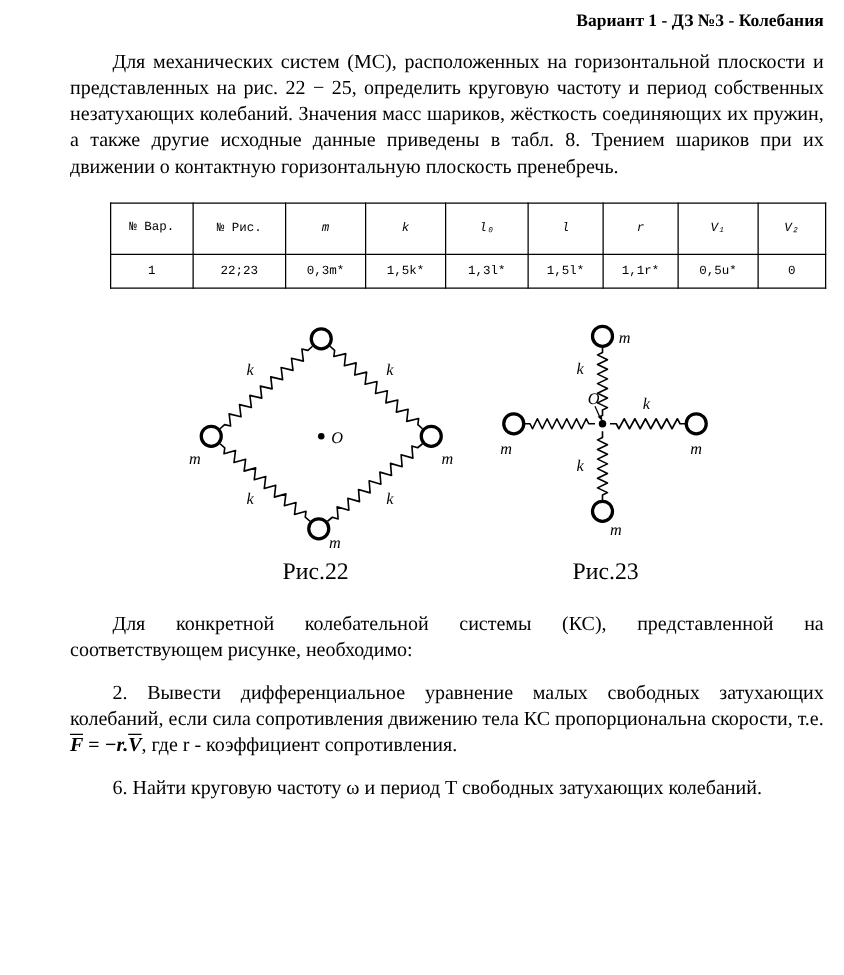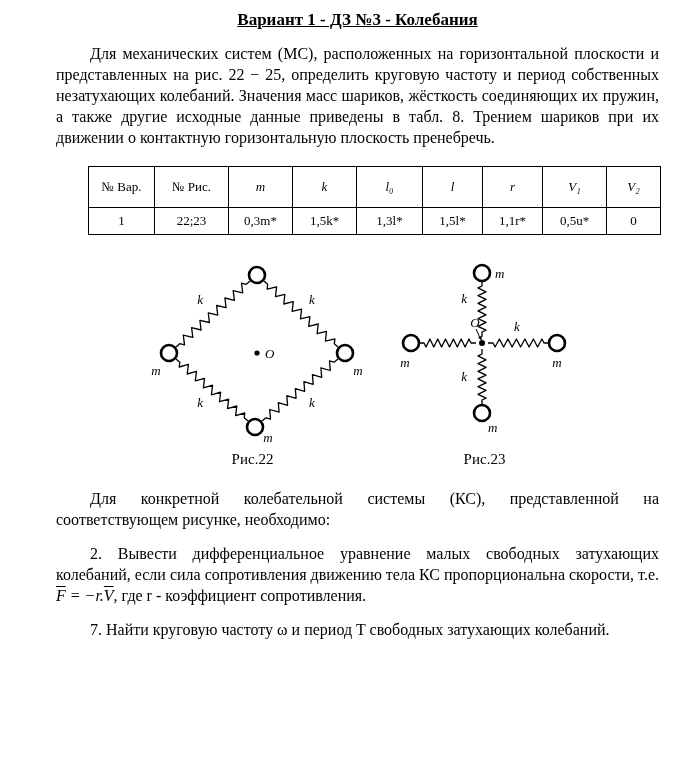--- a/index.html
+++ b/index.html
@@ -1,38 +1,38 @@
 <!DOCTYPE html>
 <html><head>
 <meta charset="utf-8">
 <style>
   html,body{margin:0;padding:0;background:#ffffff;}
   body{width:675px;height:780px;overflow:hidden;color:#000;
        font-family:"Liberation Serif", serif;}
   .page{padding:10px 16px 0 56px;}
-  .title{font-size:17px;font-weight:bold;text-align:center;margin:0;text-decoration:underline;}
+  .title{font-size:14px;font-weight:bold;text-align:right;margin:0;}
   .para{font-size:16px;line-height:21px;text-align:justify;margin:0;}
   .indent{text-indent:34px;}
   .intro{margin-top:13px;}
   table{border-collapse:collapse;table-layout:fixed;width:572px;
-        margin:18px 0 0 32px;font-size:13px;}
+        margin:18px 0 0 32px;font-size:10px;font-family:Liberation Mono, monospace;}
   th,td{border:1px solid #000;text-align:center;padding:2px;font-weight:normal;}
   thead th{height:36px;vertical-align:middle;}
   tbody td{height:22px;}
   .it{font-style:italic;}
   .hdr-wrap{width:40px;margin:0 auto;line-height:1.25;}
   .figs{display:flex;justify-content:center;align-items:flex-start;gap:34px;margin-top:24px;}
   .fig-block{display:flex;flex-direction:column;align-items:center;}
-  .fig-caption{font-size:15px;margin-top:2px;text-align:center;}
+  .fig-caption{font-size:19px;margin-top:2px;text-align:center;}
   svg text{font-family:"Liberation Serif", serif;font-size:13px;font-style:italic;fill:#000;}
   .spring{fill:none;stroke:#000;stroke-width:1.3;stroke-linejoin:round;}
   .mass{fill:#fff;stroke:#000;stroke-width:2.6;}
   .tasks-intro{margin-top:20px;font-family:Liberation Serif, serif;}
   .task-item{margin-top:13px;}
-  .formula{font-style:italic;}
+  .formula{font-style:italic;font-weight:bold;}
   .ovl{text-decoration:overline;}
 </style>
 </head>
 <body>
 
 <div class="page">
 
   <h1 class="title">Вариант 1 - ДЗ №3 - Колебания</h1>
 
   <p class="para indent intro">Для механических систем (МС), расположенных на горизонтальной плоскости и представленных на рис. 22 − 25, определить круговую частоту и период собственных незатухающих колебаний. Значения масс шариков, жёсткость соединяющих их пружин, а также другие исходные данные приведены в табл. 8. Трением шариков при их движении о контактную горизонтальную плоскость пренебречь.</p>
@@ -129,16 +129,16 @@
       <div class="fig-caption">Рис.23</div>
     </div>
 
   </div>
 
   <p class="para indent tasks-intro">Для конкретной колебательной системы (КС), представленной на соответствующем рисунке, необходимо:</p>
 
   <p class="para indent task-item"><span>2. Вывести дифференциальное уравнение малых свободных затухающих колебаний, если сила сопротивления движению тела КС пропорциональна скорости, т.е. </span><span class="formula"><span class="ovl">F</span><span> = −r.</span><span class="ovl">V</span></span><span>, где r - коэффициент сопротивления.</span></p>
 
 
-  <p class="para indent task-item">7. Найти круговую частоту ω и период T свободных затухающих колебаний.</p>
+  <p class="para indent task-item">6. Найти круговую частоту ω и период T свободных затухающих колебаний.</p>
 
 
 </div>
 
 </body></html>

